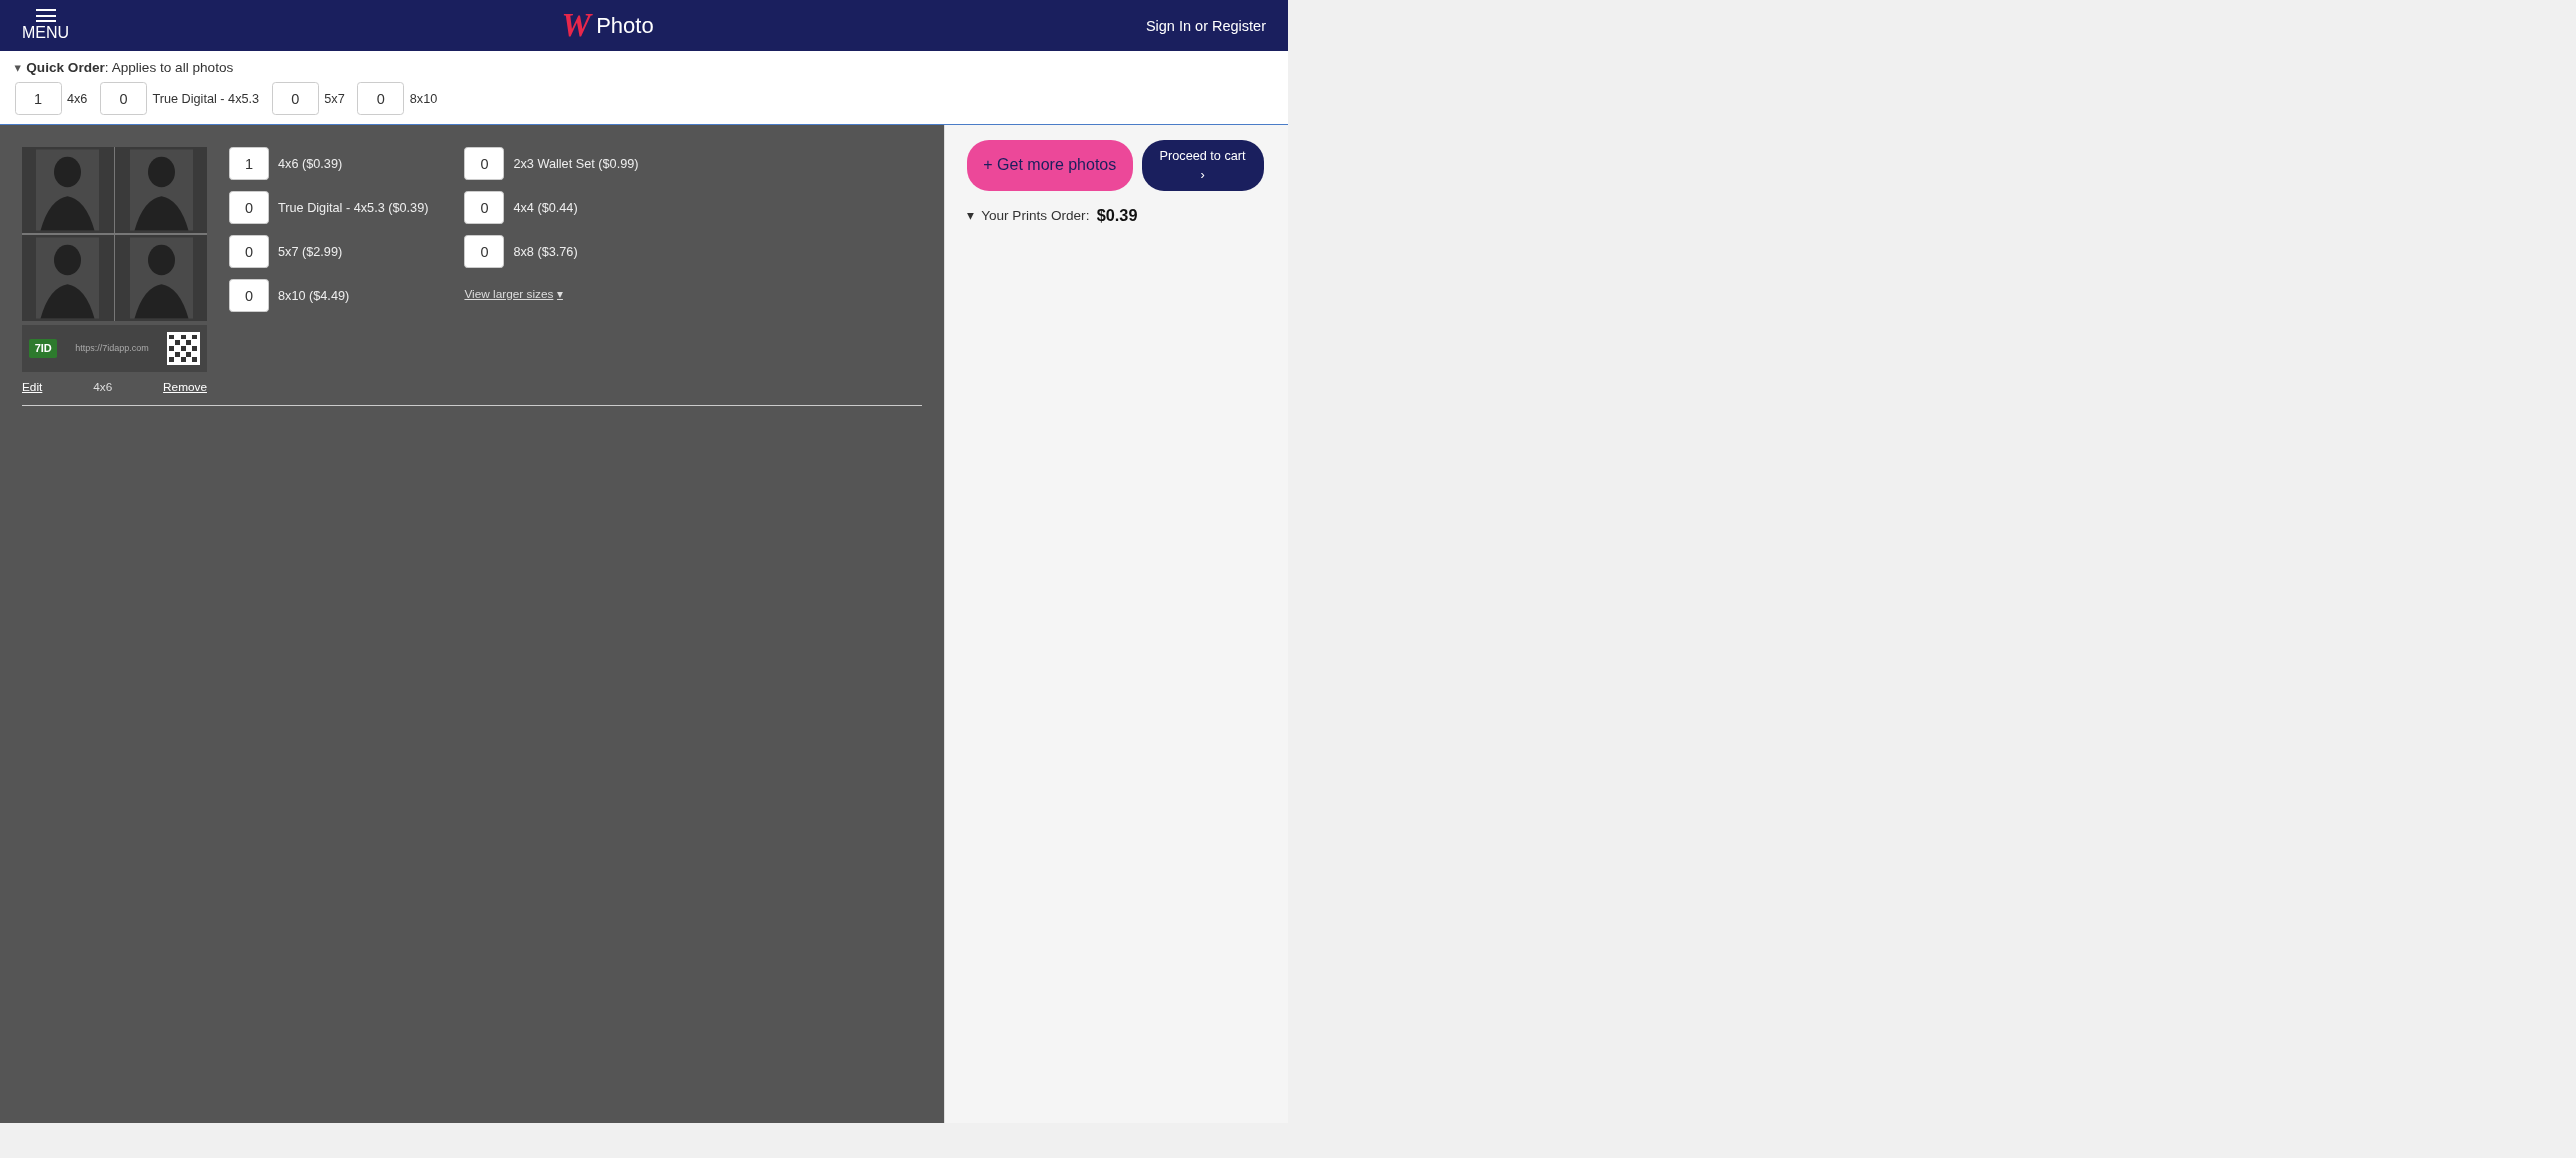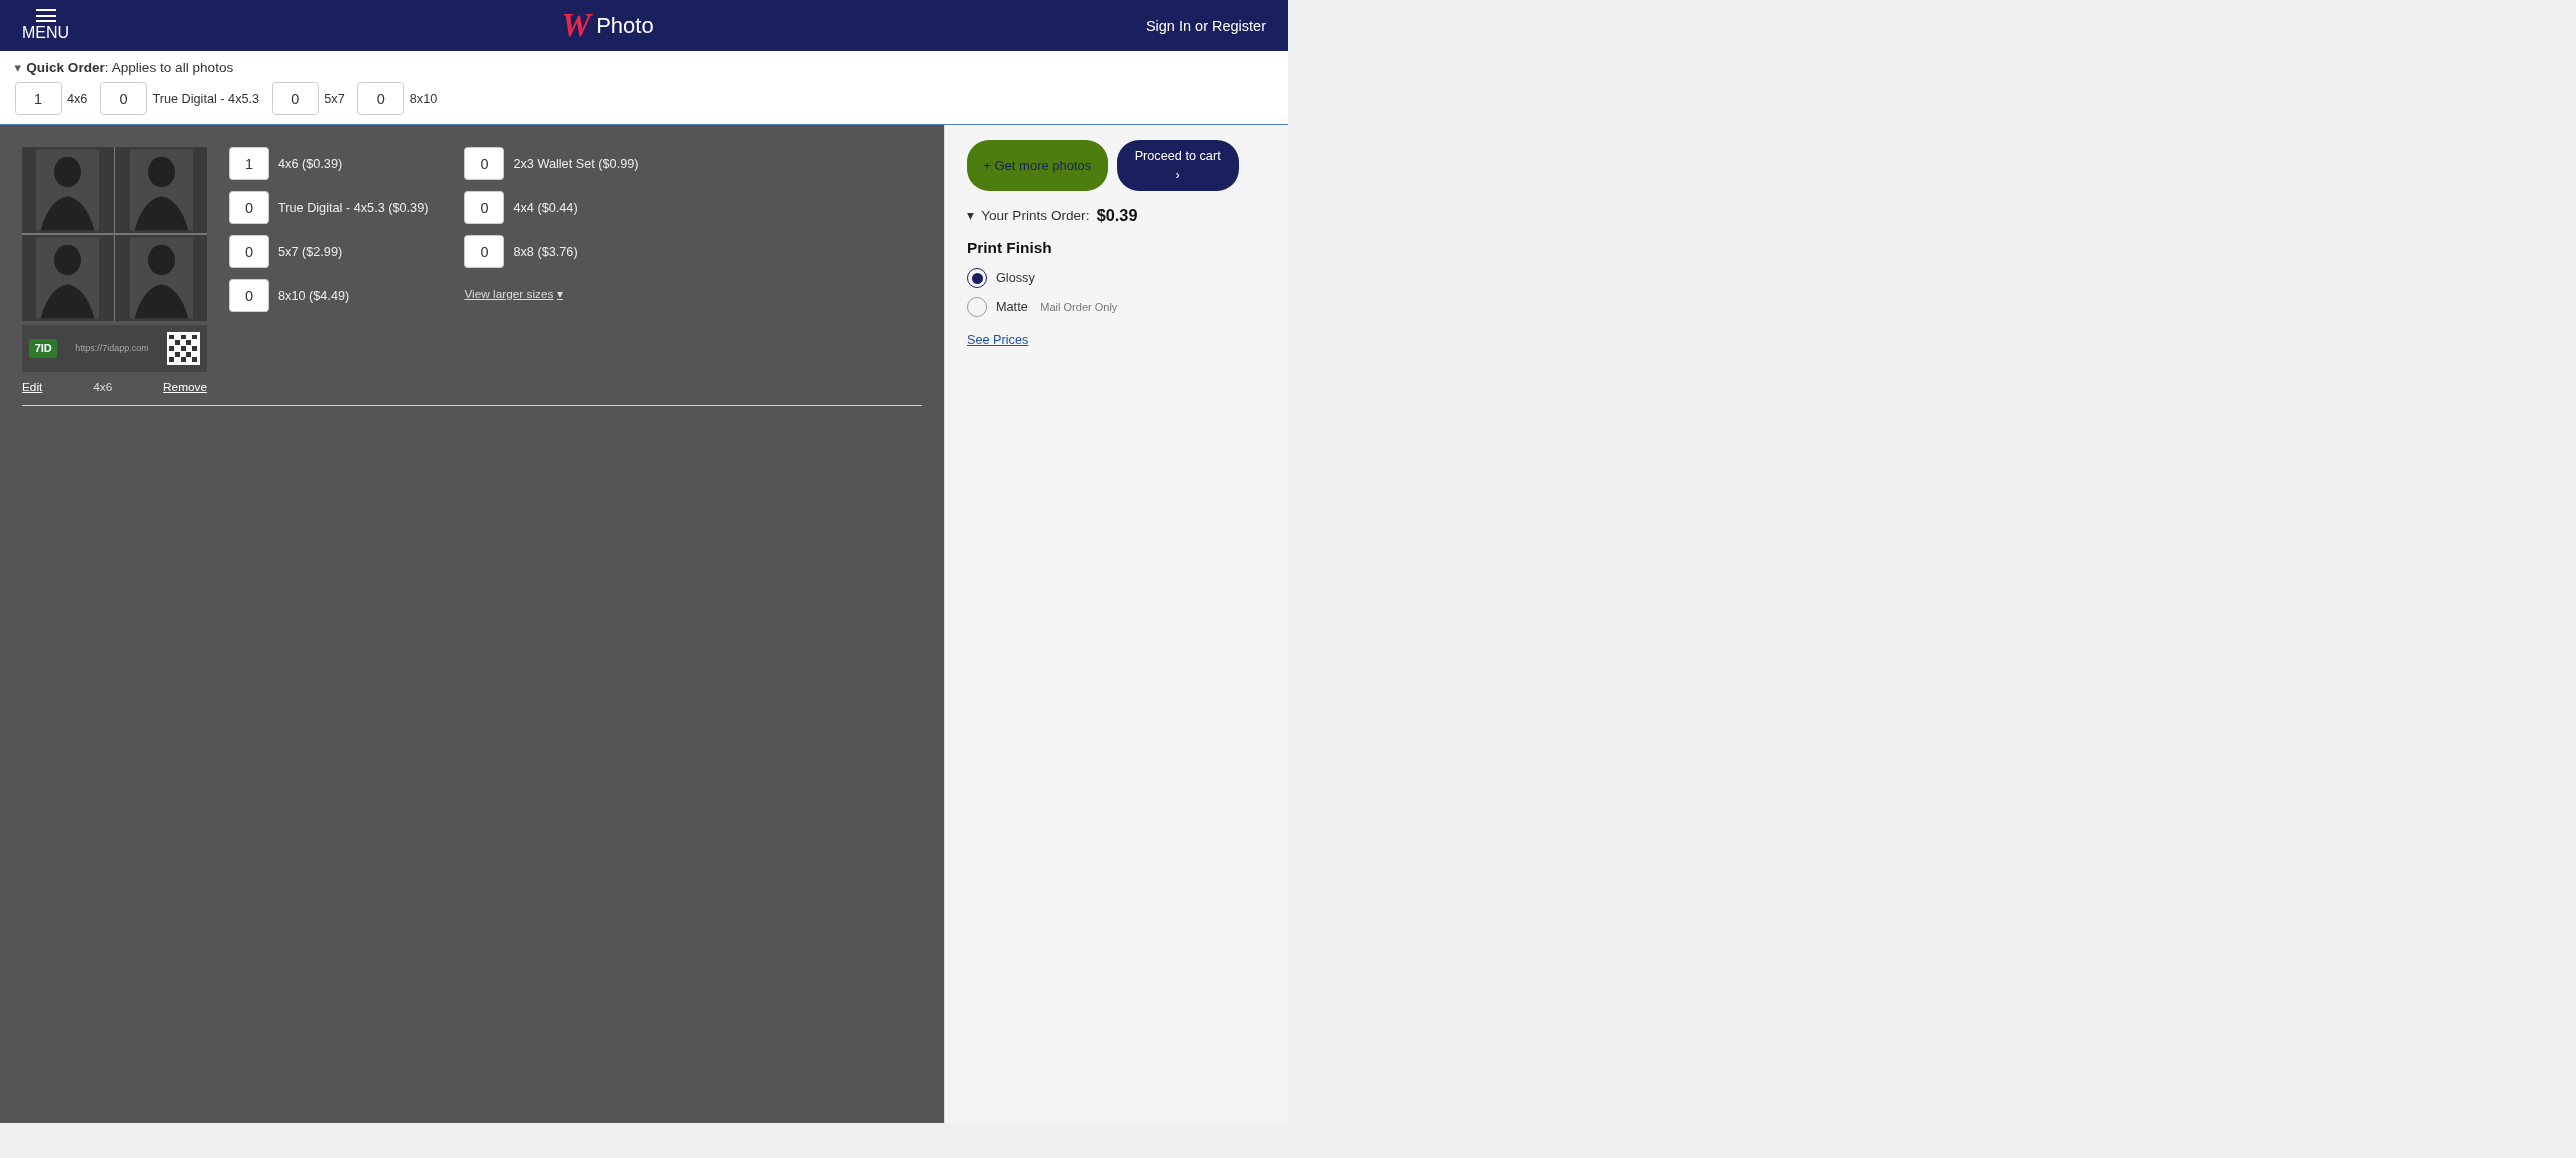--- a/index.html
+++ b/index.html
@@ -256,26 +256,26 @@
       background: #f5f5f5;
       padding: 14.5px 22px;
       border-left: 0.9px solid #ddd;
     }
     .action-buttons {
       display: flex;
       gap: 9px;
       margin-bottom: 14.5px;
     }
     .btn-get-photos {
-      background: #4d7c0f;
+      background: #ec4899;
       color: #1a1f5e;
       border: none;
       border-radius: 22px;
       padding: 9px 16.3px;
-      font-size: 13px;
+      font-size: 16px;
       cursor: pointer;
       display: flex;
       align-items: center;
       gap: 5.4px;
     }
     .btn-proceed {
       background: #1a1f5e;
       color: white;
       border: none;
       border-radius: 22px;
@@ -559,34 +559,16 @@
       </button>
     </div>
 
     <div class="order-summary-header">
       <span>▾</span>
       <span>Your Prints Order:</span>
       <span class="order-total-price">$0.39</span>
     </div>
 
 
-    <div class="print-finish-section">
-      <div class="print-finish-title">Print Finish</div>
-
-      <div class="finish-option">
-        <div class="radio-outer">
-          <div class="radio-inner"></div>
-        </div>
-        <span class="finish-label">Glossy</span>
-      </div>
-
-      <div class="finish-option">
-        <div class="radio-outer-empty"></div>
-        <span class="finish-label">Matte</span>
-        <span class="finish-sublabel">Mail Order Only</span>
-      </div>
-
-      <a class="see-prices-link">See Prices</a>
-    </div>
 
   </div>
 </div>
 
 
 </body></html>

